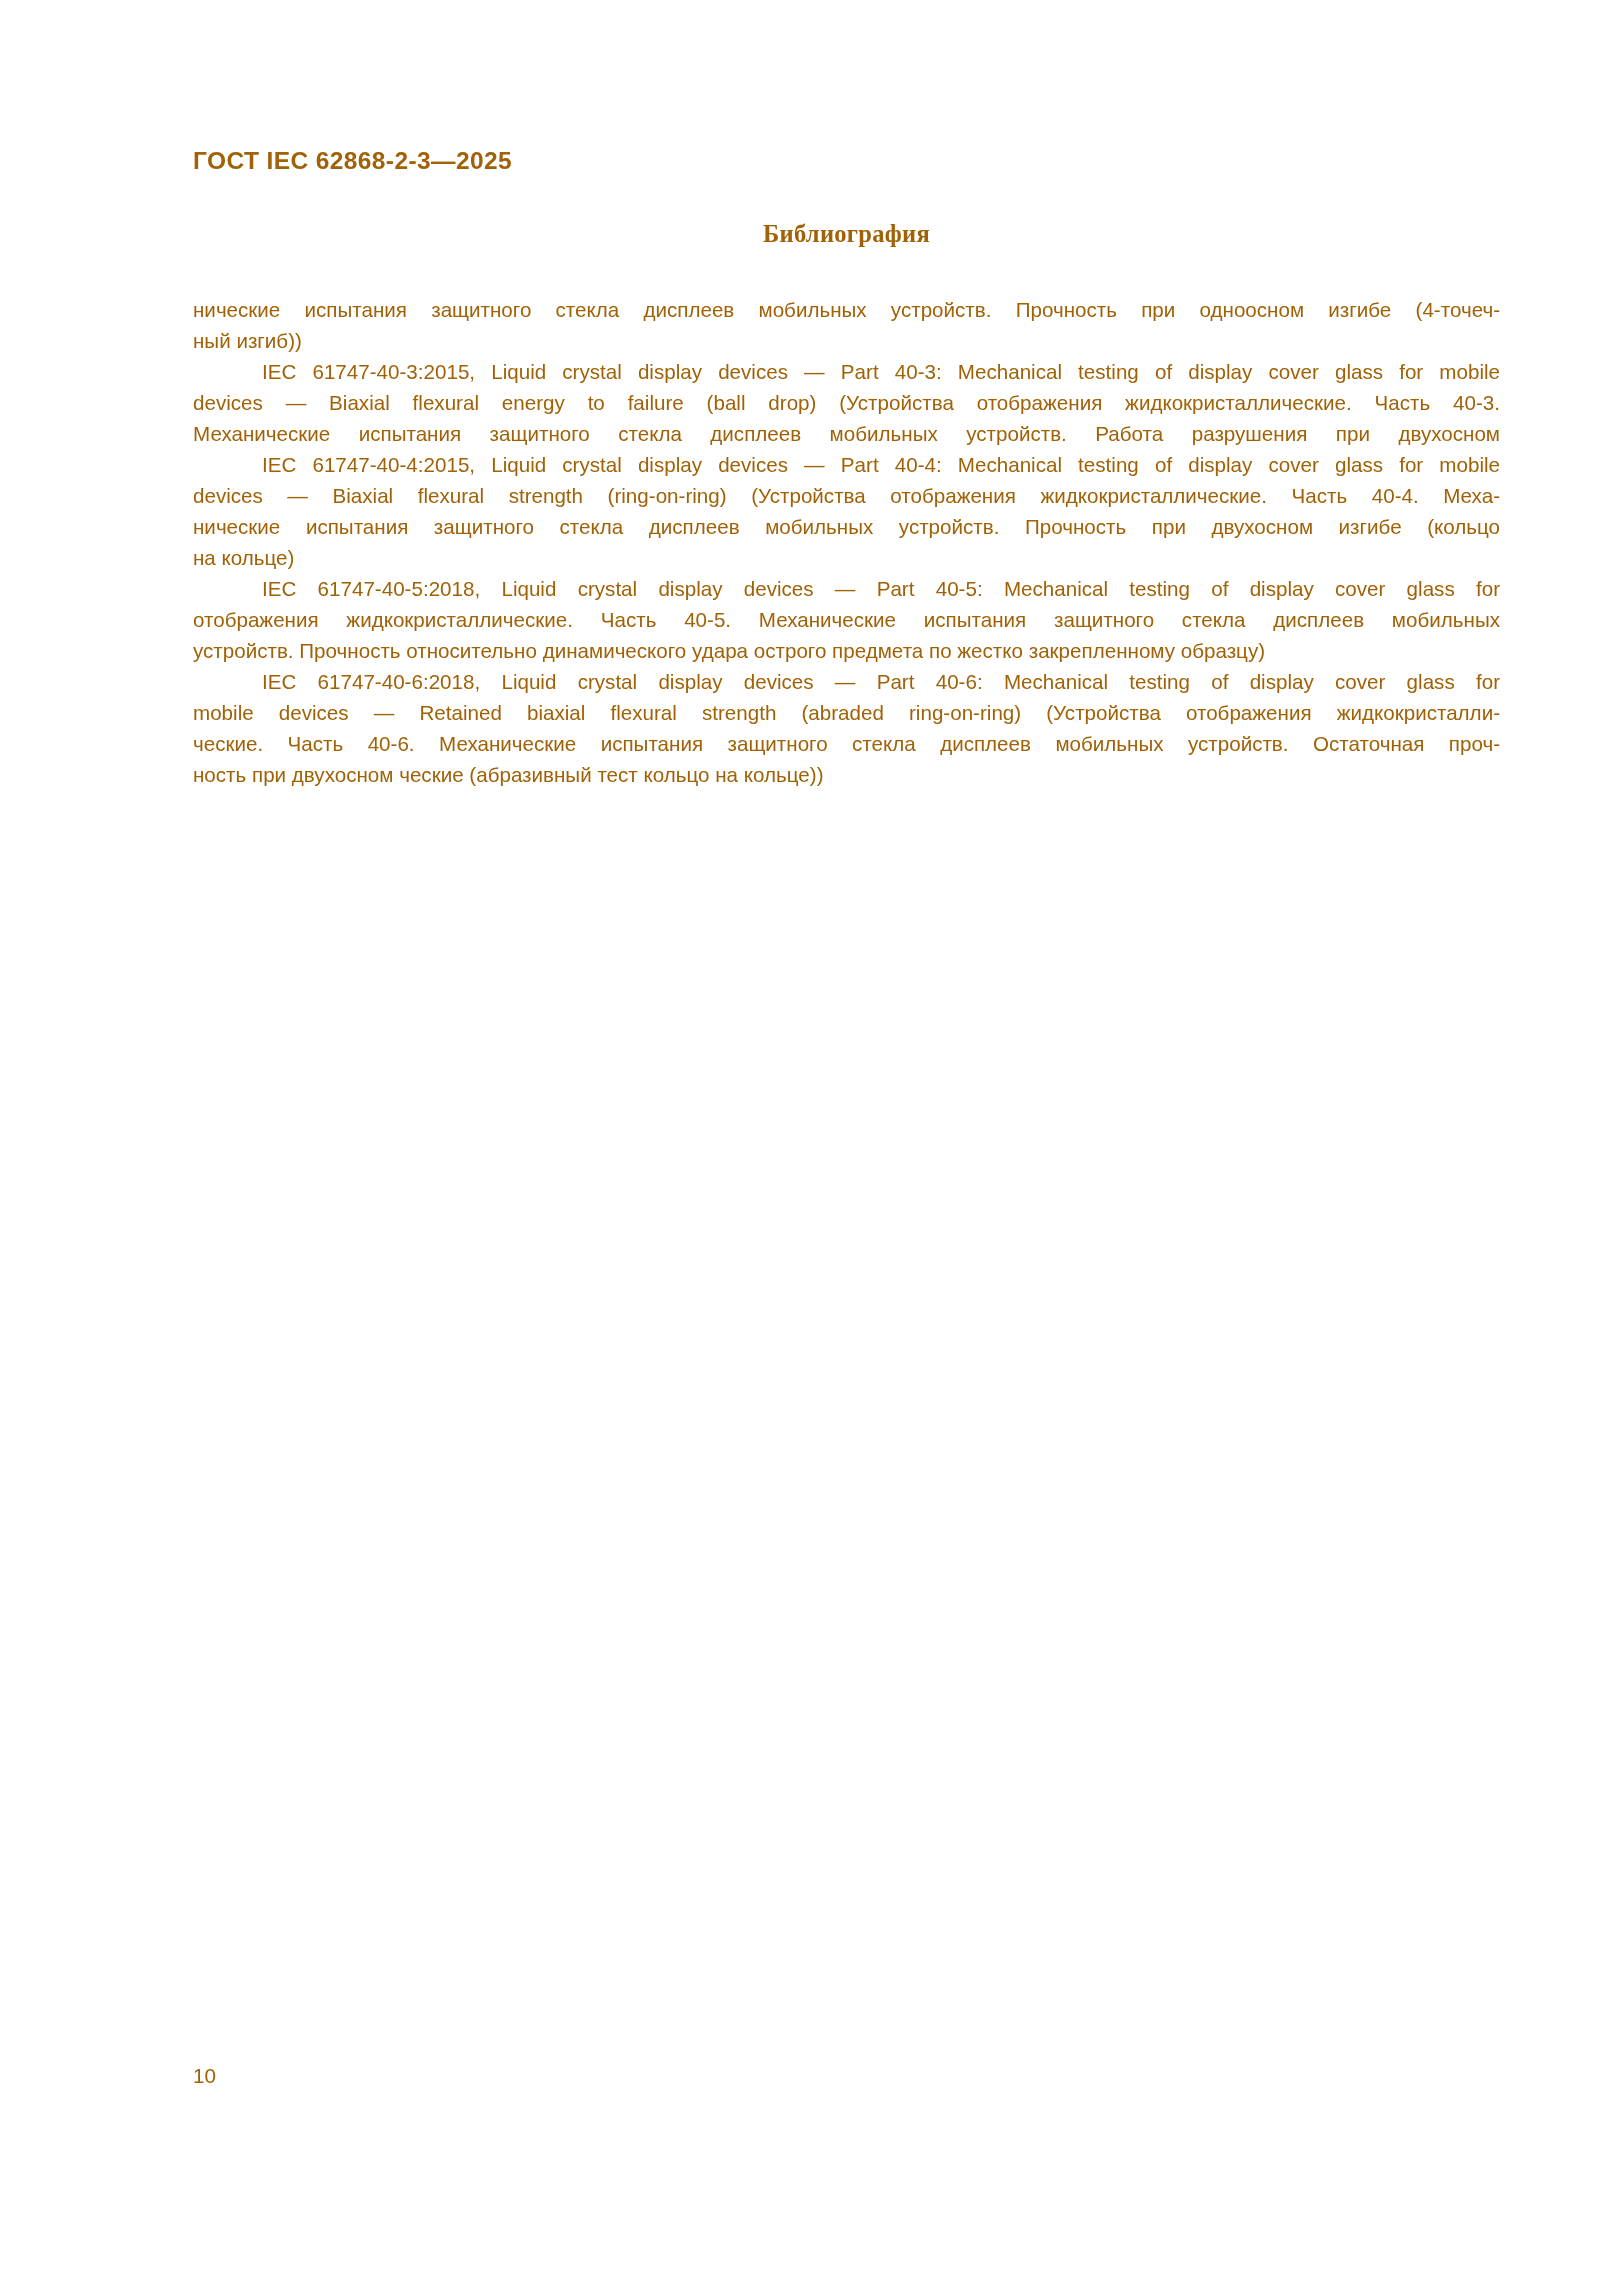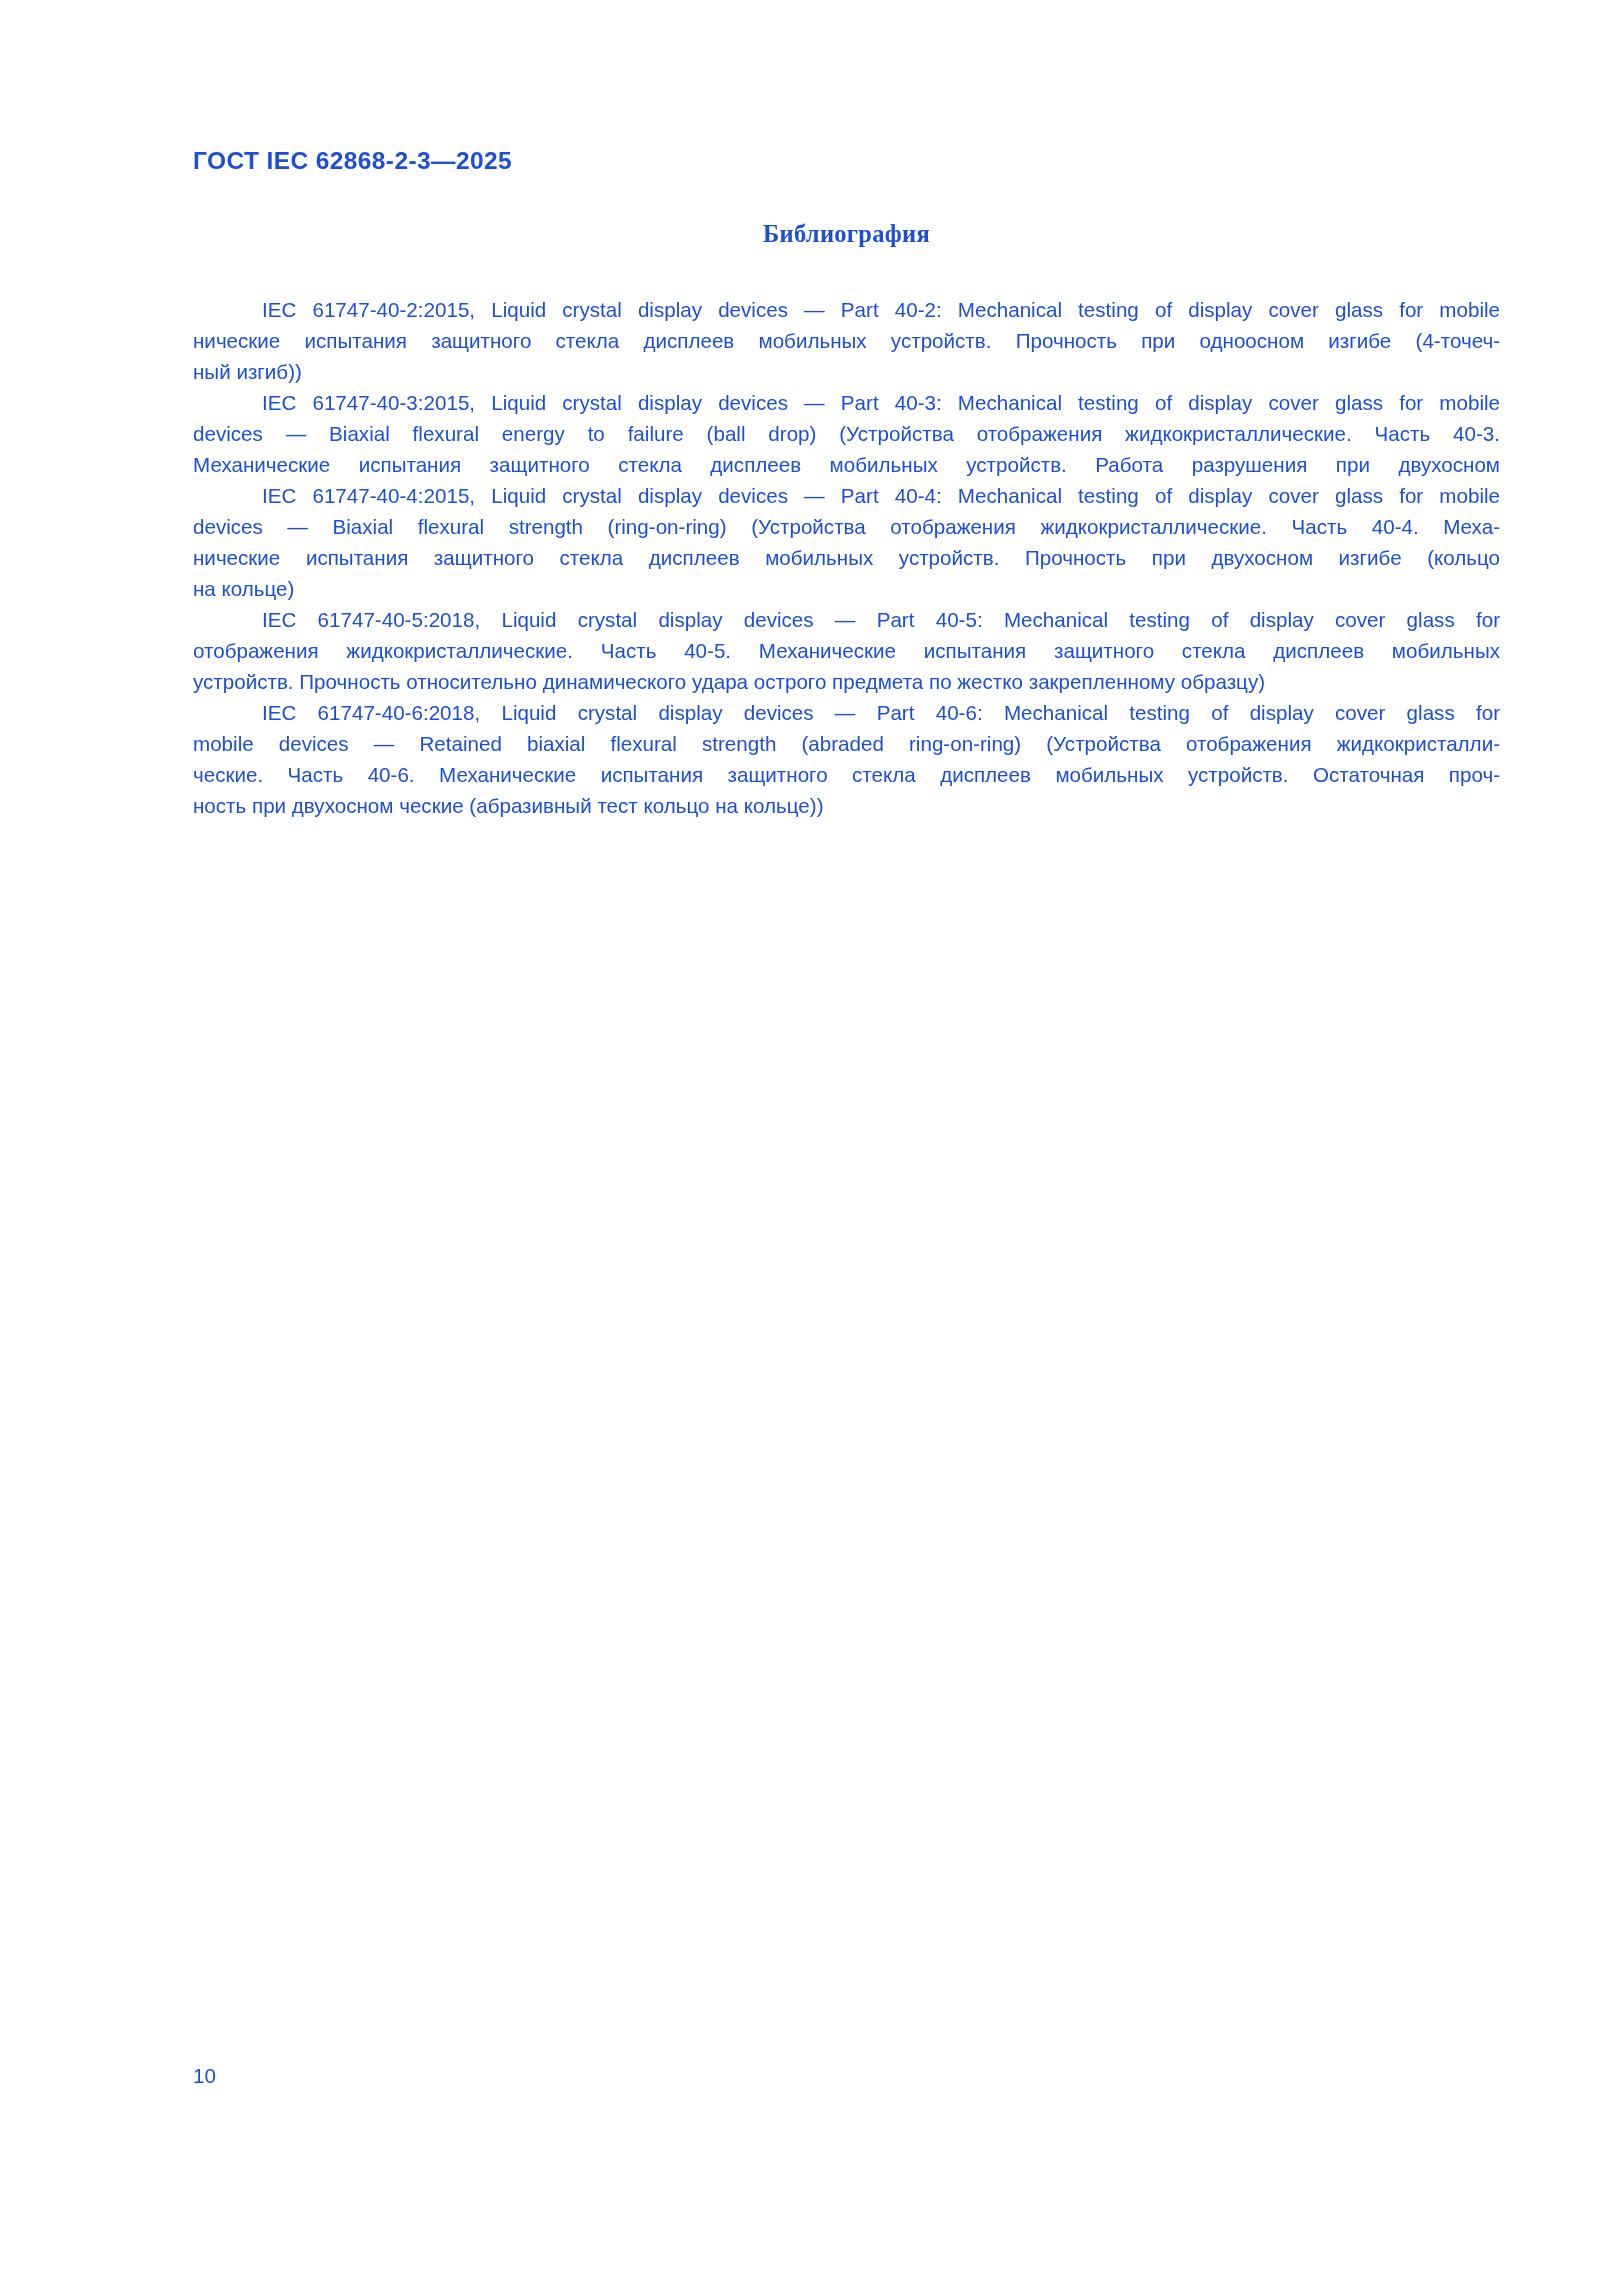--- a/index.html
+++ b/index.html
@@ -6,21 +6,21 @@
     margin: 0;
     padding: 0;
     background: #ffffff;
   }
   .page {
     position: relative;
     width: 1621px;
     height: 2293px;
     background: #ffffff;
     font-family: "Liberation Sans", sans-serif;
-    color: #1d4ed8;
+    color: #a16207;
     overflow: hidden;
   }
   .doc-header {
     position: absolute;
     left: 193px;
     top: 147px;
     font-size: 24.5px;
     font-weight: bold;
     letter-spacing: 0.4px;
     white-space: nowrap;
@@ -68,21 +68,20 @@
 </head>
 <body>
 
 <div class="page">
   <div class="doc-header">ГОСТ IEC 62868-2-3—2025</div>
 
   <div class="section-title">Библиография</div>
 
   <div class="bib-block">
       <div class="entry">
-        <div class="ln ln-first">IEC 61747-40-2:2015, Liquid crystal display devices — Part 40-2: Mechanical testing of display cover glass for mobile</div>
         <div class="ln">нические испытания защитного стекла дисплеев мобильных устройств. Прочность при одноосном изгибе (4-точеч-</div>
         <div class="ln ln-last">ный изгиб))</div>
       </div>
       <div class="entry">
         <div class="ln ln-first">IEC 61747-40-3:2015, Liquid crystal display devices — Part 40-3: Mechanical testing of display cover glass for mobile</div>
         <div class="ln">devices — Biaxial flexural energy to failure (ball drop) (Устройства отображения жидкокристаллические. Часть 40-3.</div>
         <div class="ln">Механические испытания защитного стекла дисплеев мобильных устройств. Работа разрушения при двухосном</div>
       </div>
       <div class="entry">
         <div class="ln ln-first">IEC 61747-40-4:2015, Liquid crystal display devices — Part 40-4: Mechanical testing of display cover glass for mobile</div>

